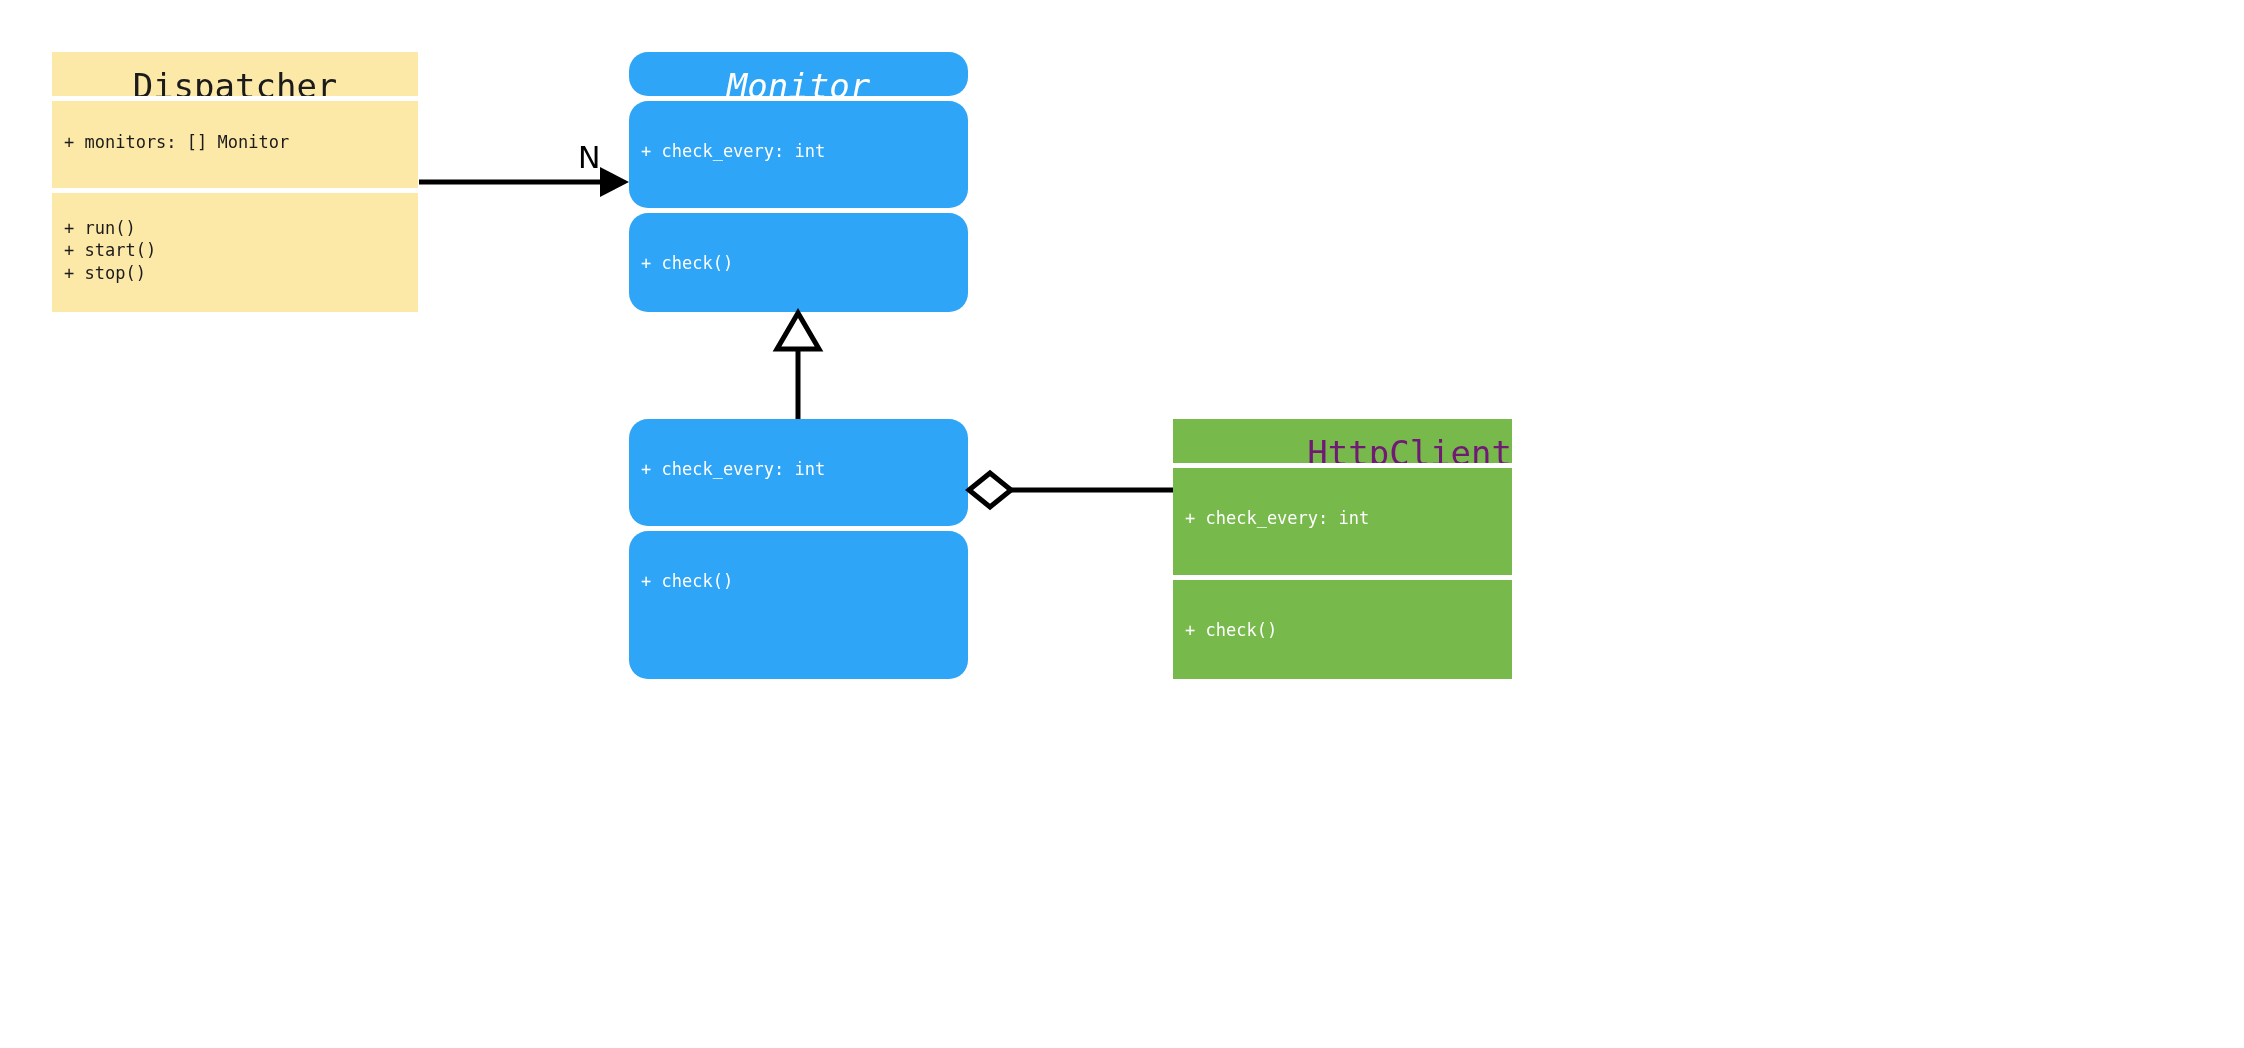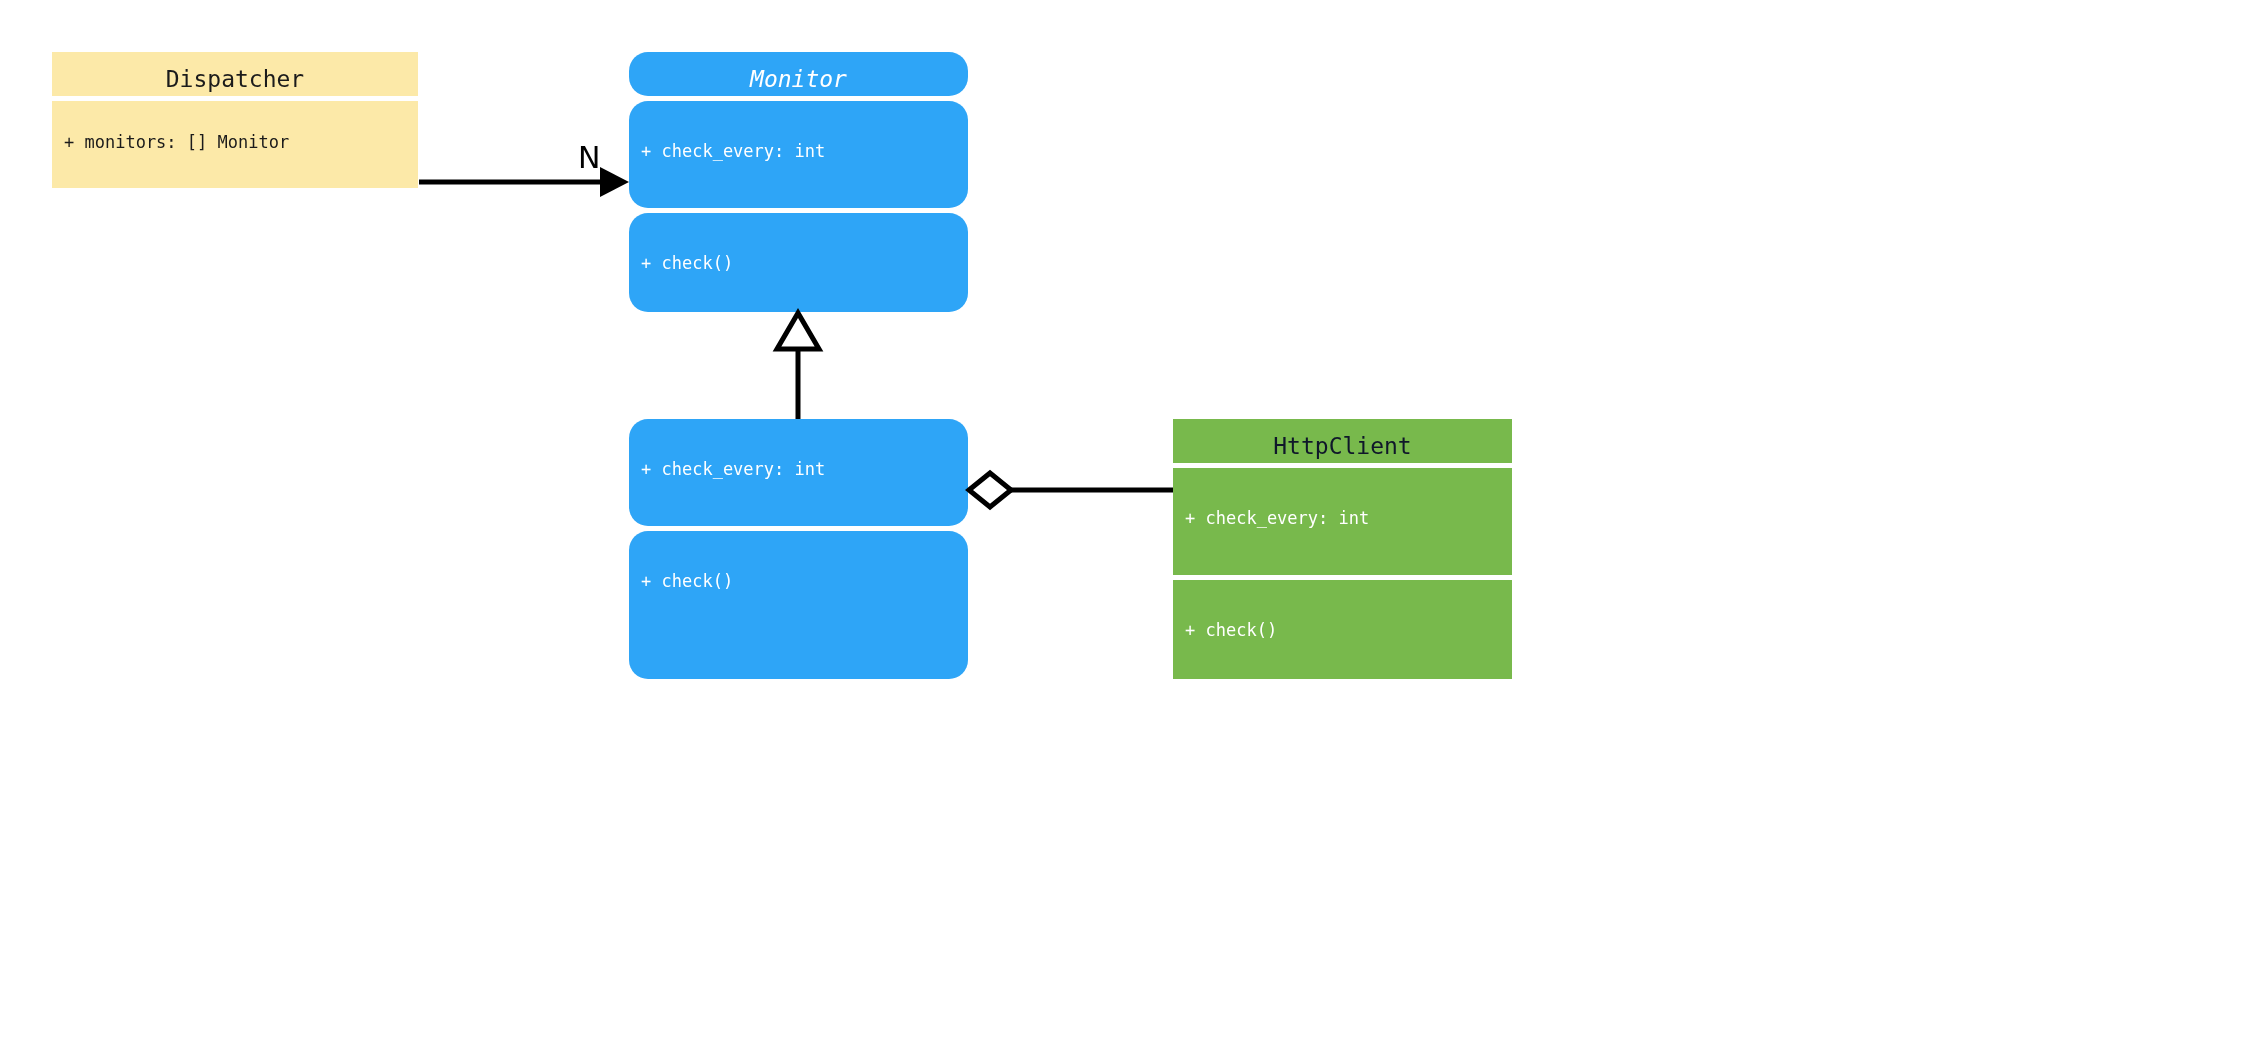--- a/index.html
+++ b/index.html
@@ -28,21 +28,21 @@
     position: relative;
     overflow: hidden;
   }
   
   .compartment + .compartment {
     margin-top: 5px;
   }
 
   .class-title {
     text-align: center;
-    font-size: 23px;
+    font-size: 34px;
     line-height: 1.2;
     letter-spacing: 0px;
     padding-top: 14px;
   }
   .class-title.abstract {
     font-style: italic;
   }
 
   .member-list {
     font-size: 17px;
@@ -55,21 +55,21 @@
   
   .theme-yellow .compartment { background: #fce9a8; }
   .theme-yellow .class-title { color: #1b1b1b; }
   .theme-yellow .member-list { color: #1b1b1b; }
 
   .theme-blue .compartment { background: #2ea5f7; border-radius: 19px; }
   .theme-blue .class-title { color: #ffffff; }
   .theme-blue .member-list { color: #ffffff; }
 
   .theme-green .compartment { background: #78b94c; }
-  .theme-green .class-title { color: #0f172a; }
+  .theme-green .class-title { color: #701a75; text-align: right; }
   .theme-green .member-list { color: #ffffff; }
 
   
   .connector-layer {
     position: absolute;
     left: 0;
     top: 0;
     width: 2244px;
     height: 1048px;
     pointer-events: none;
@@ -86,20 +86,25 @@
 <body>
 
 <div id="canvas">
 
   <div class="uml-class theme-yellow" style="left:52px; top:52px; width:366px; height:260px;">
     <div class="compartment" style="height:44px;">
       <div class="class-title">Dispatcher</div>
     </div>
     <div class="compartment" style="height:87px;">
       <div class="member-list" style="padding-top:30px;">+ monitors: [] Monitor</div>
+    </div>
+    <div class="compartment" style="flex:1;">
+      <div class="member-list" style="padding-top:24px;">+ run()
++ start()
++ stop()</div>
     </div>
   </div>
 
   <div class="uml-class theme-blue" style="left:629px; top:52px; width:339px; height:260px;">
     <div class="compartment" style="height:44px;">
       <div class="class-title abstract">Monitor</div>
     </div>
     <div class="compartment" style="height:107px;">
       <div class="member-list" style="padding-top:39px;">+ check_every: int</div>
     </div>

